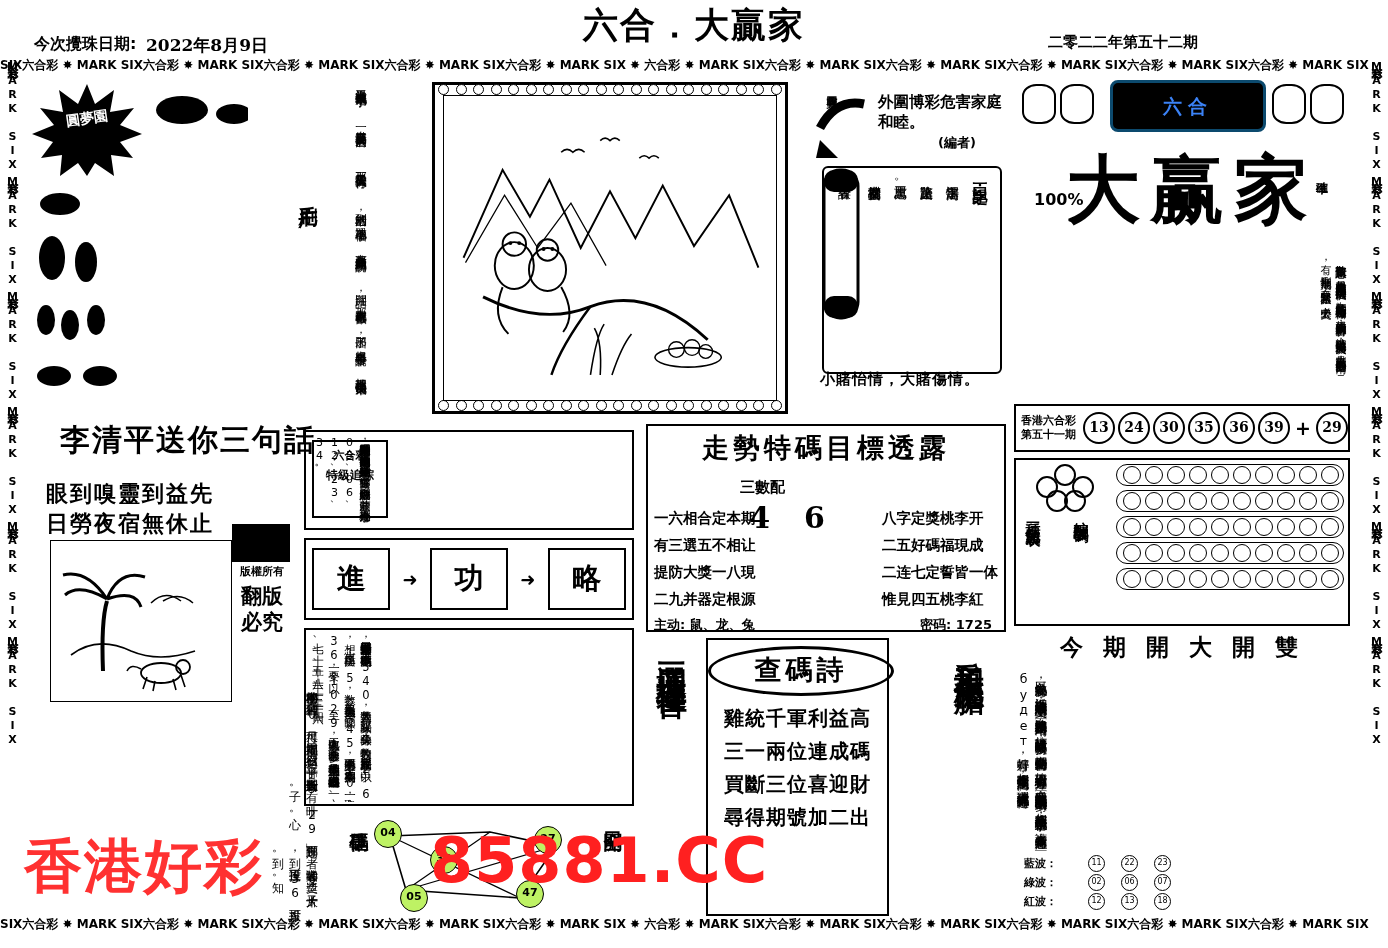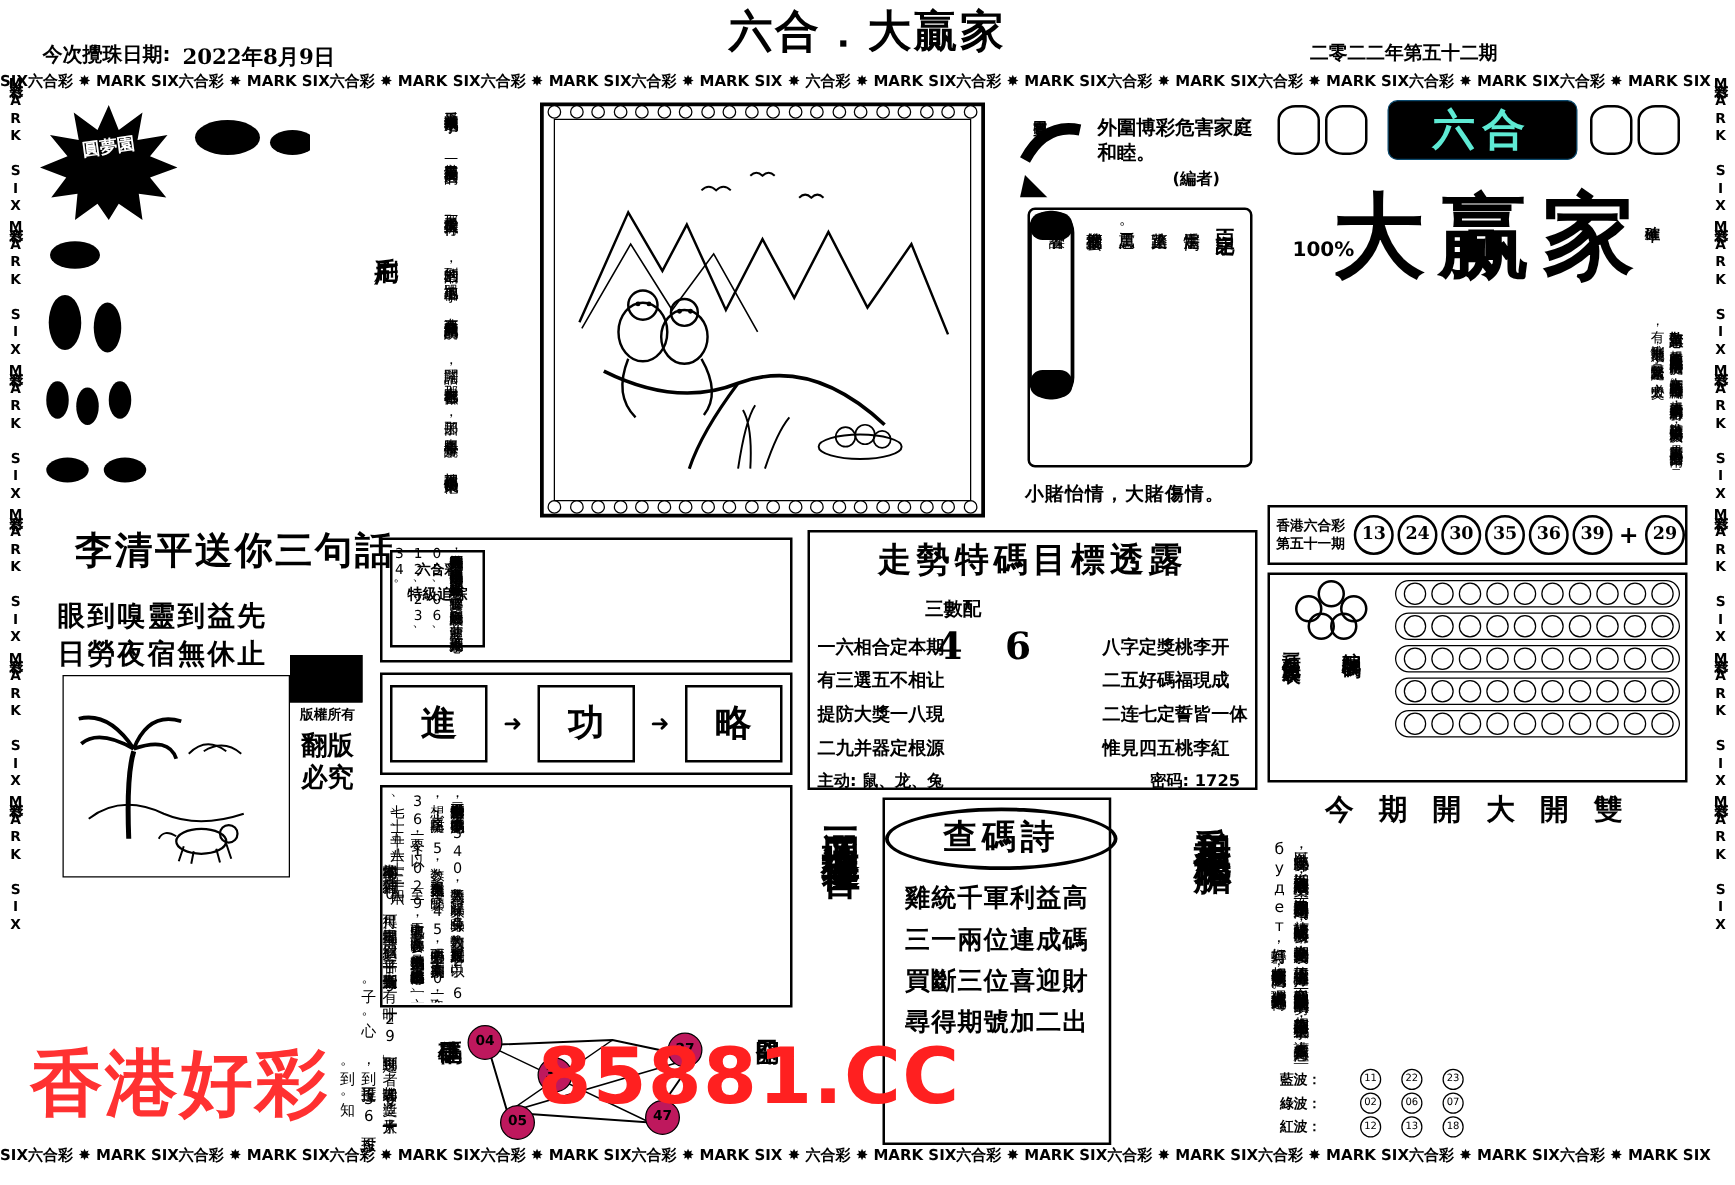--- a/index.html
+++ b/index.html
@@ -111,32 +111,32 @@
     position:absolute;left:10px;top:84px;width:176px;height:204px;
     border:2px solid #000;border-radius:6px;
   }
   .poem{
     position:absolute;right:10px;top:8px;height:186px;
     writing-mode:vertical-rl;text-orientation:upright;
     font-size:13px;line-height:19px;font-family:"DejaVu Serif","Liberation Serif",serif;
   }
   .poem .big{font-size:15px;font-weight:bold;}
   .gamble-warn{
-    position:absolute;left:8px;top:304px;font-size:15px;font-weight:bold;letter-spacing:1px;
+    position:absolute;left:8px;top:288px;font-size:15px;font-weight:bold;letter-spacing:1px;
   }
 
   
   .logo-area{position:absolute;left:1018px;top:80px;width:330px;height:340px;}
   .lantern-row{position:absolute;left:0;top:0;width:330px;height:46px;}
   .lantern{
     position:absolute;top:4px;width:30px;height:36px;border:2px solid #000;border-radius:42% 42% 42% 42%/30% 30% 30% 30%;
   }
   .sixhop-badge{
-    position:absolute;left:92px;top:0px;width:150px;height:46px;border:1px solid #0c4a6e;border-radius:8px;
-    background:#000;color:#5eead4;font-size:34px;font-weight:bold;text-align:center;line-height:46px;letter-spacing:6px;
+    position:absolute;left:92px;top:0px;width:150px;height:46px;border:3px solid #0c4a6e;border-radius:8px;
+    background:#000;color:#3b82f6;font-size:19px;font-weight:bold;text-align:center;line-height:46px;letter-spacing:6px;
   }
   .bigwin{
     position:absolute;left:24px;top:54px;width:300px;height:110px;
     font-family:"DejaVu Serif","Liberation Serif",serif;
     font-size:74px;font-weight:bold;letter-spacing:10px;text-align:center;line-height:110px;
     white-space:nowrap;
   }
   .pct{position:absolute;left:16px;top:110px;font-size:16px;font-weight:bold;}
   .accu{position:absolute;right:18px;top:92px;font-size:12px;font-weight:bold;
         writing-mode:vertical-rl;text-orientation:upright;}
@@ -335,21 +335,21 @@
     font-size:30px;font-weight:bold;letter-spacing:4px;line-height:58px;
     font-family:"DejaVu Serif","Liberation Serif",serif;
   }
 
   
   .diagram{
     position:absolute;left:326px;top:812px;width:300px;height:104px;
   }
   .dg-ball{
     position:absolute;width:26px;height:26px;border:1.5px solid #000;border-radius:50%;
-    background:#be185d;font-size:11px;line-height:24px;text-align:center;font-weight:bold;
+    background:#bef264;font-size:11px;line-height:24px;text-align:center;font-weight:bold;
   }
   .dg-left{
     position:absolute;left:0;top:6px;width:46px;
     writing-mode:vertical-rl;text-orientation:upright;
     font-size:19px;font-weight:bold;line-height:24px;
   }
   .dg-right{
     position:absolute;right:0;top:6px;width:46px;
     writing-mode:vertical-rl;text-orientation:upright;
     font-size:19px;font-weight:bold;line-height:24px;

